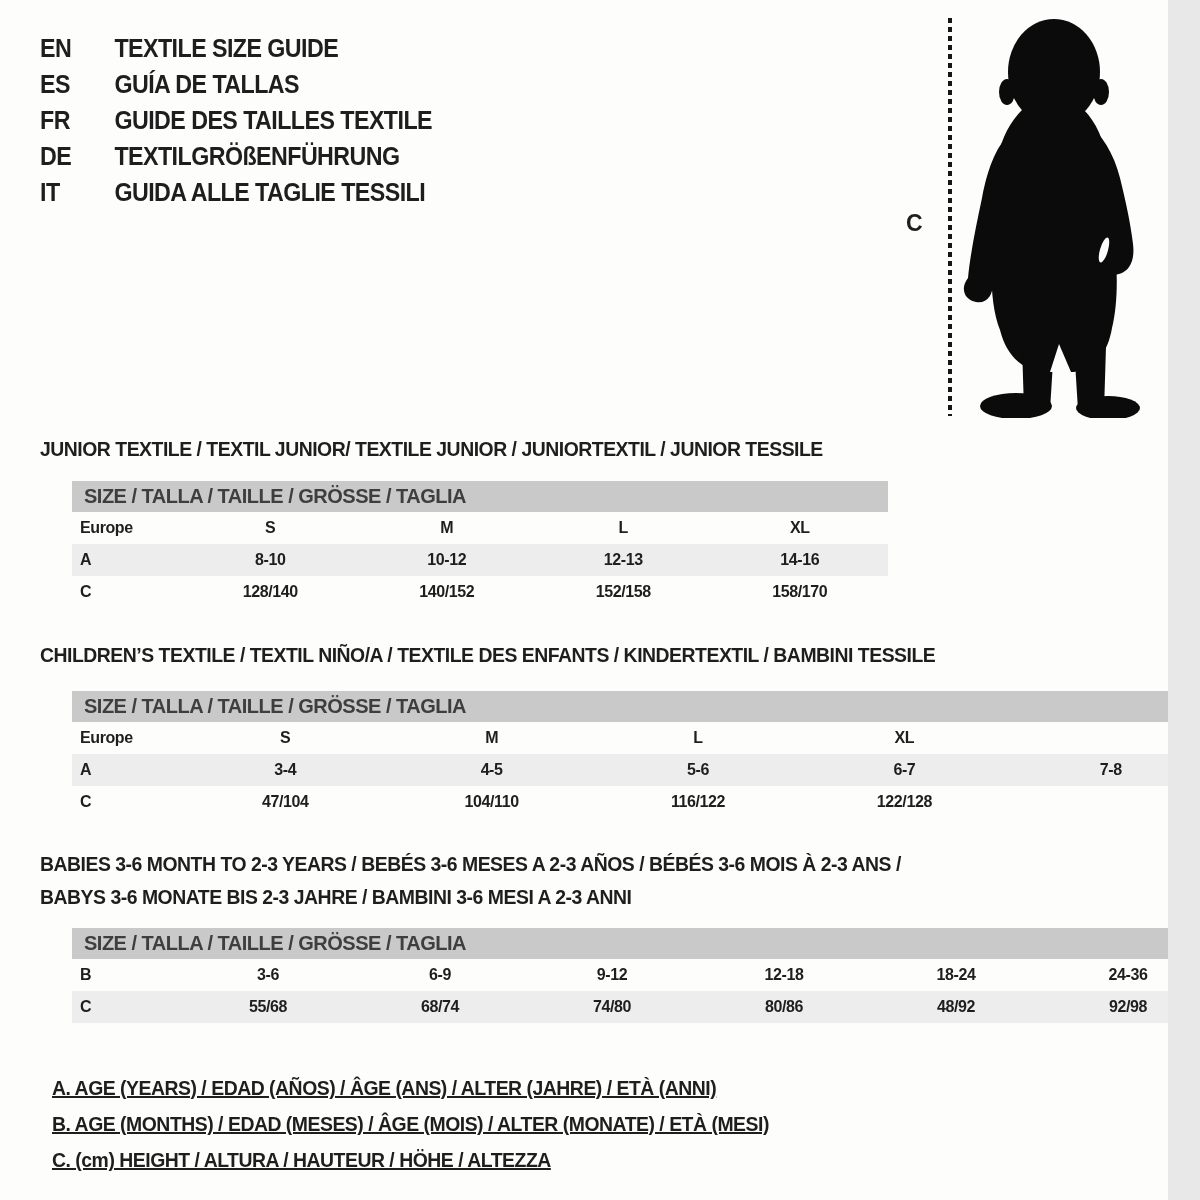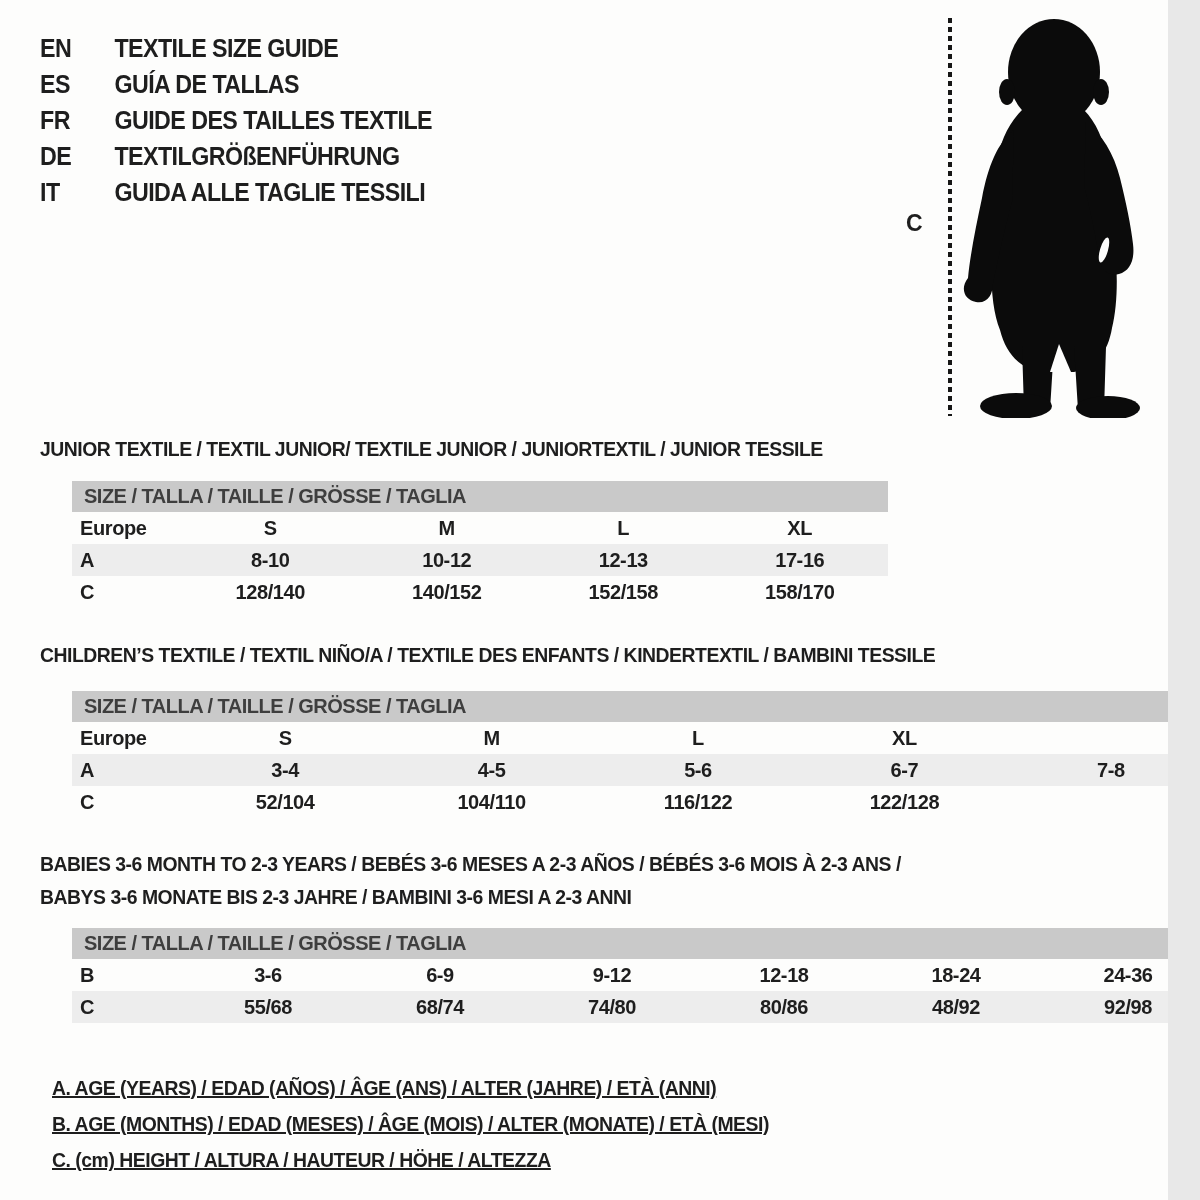--- a/index.html
+++ b/index.html
@@ -32,21 +32,21 @@
   .stitle {
     position:absolute; left:40px; margin:0;
     font-size:20px; letter-spacing:-0.5px; line-height:33px; white-space:nowrap;
     transform:scaleX(0.97); transform-origin:left top;
   }
   .table { position:absolute; left:36px;margin-left:36px; }
   .size-bar {
     height:31px; line-height:31px; background:#c9c9c9; color:#3e3e3e;
     font-size:20px; letter-spacing:-0.5px; padding-left:12px; box-sizing:border-box;
   }
-  .trow { display:grid; height:32px; line-height:32px; font-size:20px; letter-spacing:-0.4px; }
+  .trow { display:grid; height:32px; line-height:32px; font-size:16px; letter-spacing:-0.4px; }
   .trow.shaded { background:#ededed; }
   .tcell { text-align:center; overflow:hidden; }
   .tcell.tlabel { text-align:left; padding-left:8px; }
   
   .footer-block { position:absolute; left:52px; top:1070px;text-decoration:underline; }
   .footer-line { font-size:20px; line-height:36px; letter-spacing:-0.5px; white-space:nowrap;
     transform:scaleX(0.97); transform-origin:left top; }
 </style>
 </head>
 <body>
@@ -106,21 +106,21 @@
           <div class="tcell">S</div>
           <div class="tcell">M</div>
           <div class="tcell">L</div>
           <div class="tcell">XL</div>
         </div>
         <div class="trow shaded" style="grid-template-columns: 110px repeat(4, 1fr);">
           <div class="tcell tlabel">A</div>
           <div class="tcell">8-10</div>
           <div class="tcell">10-12</div>
           <div class="tcell">12-13</div>
-          <div class="tcell">17-16</div>
+          <div class="tcell">14-16</div>
         </div>
         <div class="trow" style="grid-template-columns: 110px repeat(4, 1fr);">
           <div class="tcell tlabel">C</div>
           <div class="tcell">128/140</div>
           <div class="tcell">140/152</div>
           <div class="tcell">152/158</div>
           <div class="tcell">158/170</div>
         </div>
       </div>
   </div>
@@ -139,21 +139,21 @@
         <div class="trow shaded" style="grid-template-columns: 110px repeat(5, 1fr);">
           <div class="tcell tlabel">A</div>
           <div class="tcell">3-4</div>
           <div class="tcell">4-5</div>
           <div class="tcell">5-6</div>
           <div class="tcell">6-7</div>
           <div class="tcell">7-8</div>
         </div>
         <div class="trow" style="grid-template-columns: 110px repeat(5, 1fr);">
           <div class="tcell tlabel">C</div>
-          <div class="tcell">52/104</div>
+          <div class="tcell">47/104</div>
           <div class="tcell">104/110</div>
           <div class="tcell">116/122</div>
           <div class="tcell">122/128</div>
         </div>
       </div>
   </div>
 
   <h2 class="stitle" style="top:848px">BABIES 3-6 MONTH TO 2-3 YEARS / BEBÉS 3-6 MESES A 2-3 AÑOS / BÉBÉS 3-6 MOIS À 2-3 ANS /</h2>
   <h2 class="stitle" style="top:881px">BABYS 3-6 MONATE BIS 2-3 JAHRE / BAMBINI 3-6 MESI A 2-3 ANNI</h2>
   <div class="table" style="top:928px; width:1142px">

